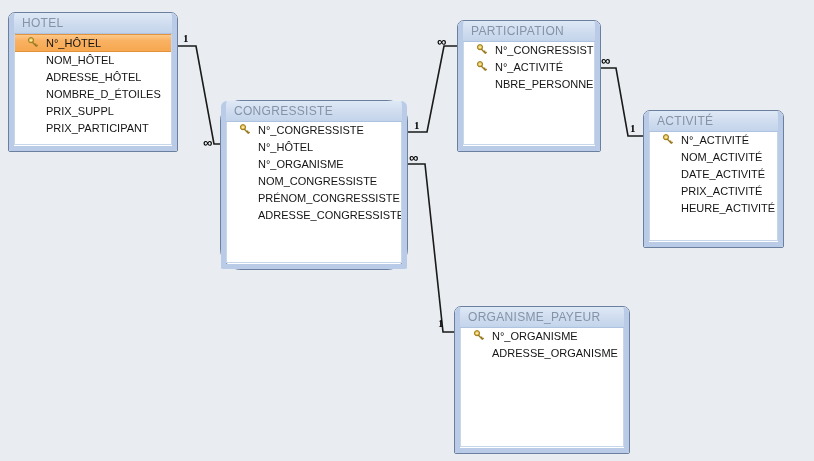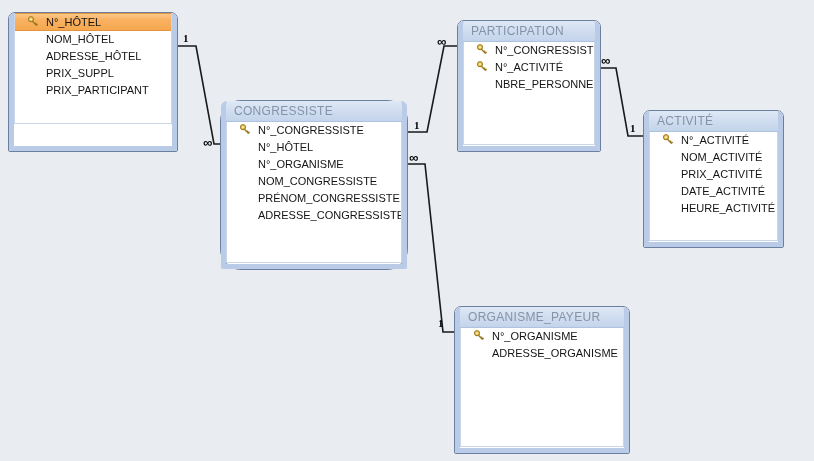--- a/index.html
+++ b/index.html
@@ -117,30 +117,32 @@
 <body>
 
 <div id="canvas">
   <svg id="lines" viewBox="0 0 814 461" width="814" height="461">
       <path d="M178,46 L196,46 L214,144 L232,144" fill="none" stroke="#1a1a1a" stroke-width="1.6"></path>
       <path d="M408,132 L427,132 L444,46 L462,46" fill="none" stroke="#1a1a1a" stroke-width="1.6"></path>
       <path d="M598,68 L616,68 L628,136 L648,136" fill="none" stroke="#1a1a1a" stroke-width="1.6"></path>
       <path d="M406,164 L425,164 L443,332 L461,332" fill="none" stroke="#1a1a1a" stroke-width="1.6"></path>
     </svg>
 <div class="tbl" style="left: 8px; top: 12px; width: 170px; height: 140px;">
+      <div class="tbl-title">HOTEL</div>
       <div class="tbl-body">
         <div class="fld selected"><span class="keyicon"><svg viewBox="0 0 12 12" width="12" height="12">
               <g stroke="#9a7a20" stroke-width="1" fill="#e8c252">
                 <circle cx="4" cy="3.2" r="2.6"></circle>
                 <path d="M5.2 5.0 L9.6 9.4 M8.0 8.0 L9.2 6.8 M9.4 9.2 L10.6 8.0" fill="none" stroke-width="1.4"></path>
               </g>
               <circle cx="4" cy="3.2" r="0.9" fill="#fdf3cf" stroke="none"></circle>
             </svg></span><span>N°_HÔTEL</span></div>
         <div class="fld"><span>NOM_HÔTEL</span></div>
         <div class="fld"><span>ADRESSE_HÔTEL</span></div>
+        <div class="fld"><span>NOMBRE_D_ÉTOILES</span></div>
         <div class="fld"><span>PRIX_SUPPL</span></div>
         <div class="fld"><span>PRIX_PARTICIPANT</span></div>
       </div>
       <div class="tbl-frame"></div>
     </div>
     <div class="tbl" style="left: 220px; top: 100px; width: 188px; height: 170px; border-radius: 21px;">
       <div class="tbl-title">CONGRESSISTE</div>
       <div class="tbl-body">
         <div class="fld"><span class="keyicon"><svg viewBox="0 0 12 12" width="12" height="12">
               <g stroke="#9a7a20" stroke-width="1" fill="#e8c252">
@@ -182,22 +184,22 @@
       <div class="tbl-title">ACTIVITÉ</div>
       <div class="tbl-body">
         <div class="fld"><span class="keyicon"><svg viewBox="0 0 12 12" width="12" height="12">
               <g stroke="#9a7a20" stroke-width="1" fill="#e8c252">
                 <circle cx="4" cy="3.2" r="2.6"></circle>
                 <path d="M5.2 5.0 L9.6 9.4 M8.0 8.0 L9.2 6.8 M9.4 9.2 L10.6 8.0" fill="none" stroke-width="1.4"></path>
               </g>
               <circle cx="4" cy="3.2" r="0.9" fill="#fdf3cf" stroke="none"></circle>
             </svg></span><span>N°_ACTIVITÉ</span></div>
         <div class="fld"><span>NOM_ACTIVITÉ</span></div>
+        <div class="fld"><span>DATE_ACTIVITÉ</span></div>
         <div class="fld"><span>PRIX_ACTIVITÉ</span></div>
-        <div class="fld"><span>DATE_ACTIVITÉ</span></div>
         <div class="fld"><span>HEURE_ACTIVITÉ</span></div>
       </div>
       <div class="tbl-frame"></div>
     </div>
     <div class="tbl" style="left: 454px; top: 306px; width: 176px; height: 148px;">
       <div class="tbl-title">ORGANISME_PAYEUR</div>
       <div class="tbl-body">
         <div class="fld"><span class="keyicon"><svg viewBox="0 0 12 12" width="12" height="12">
               <g stroke="#9a7a20" stroke-width="1" fill="#e8c252">
                 <circle cx="4" cy="3.2" r="2.6"></circle>

